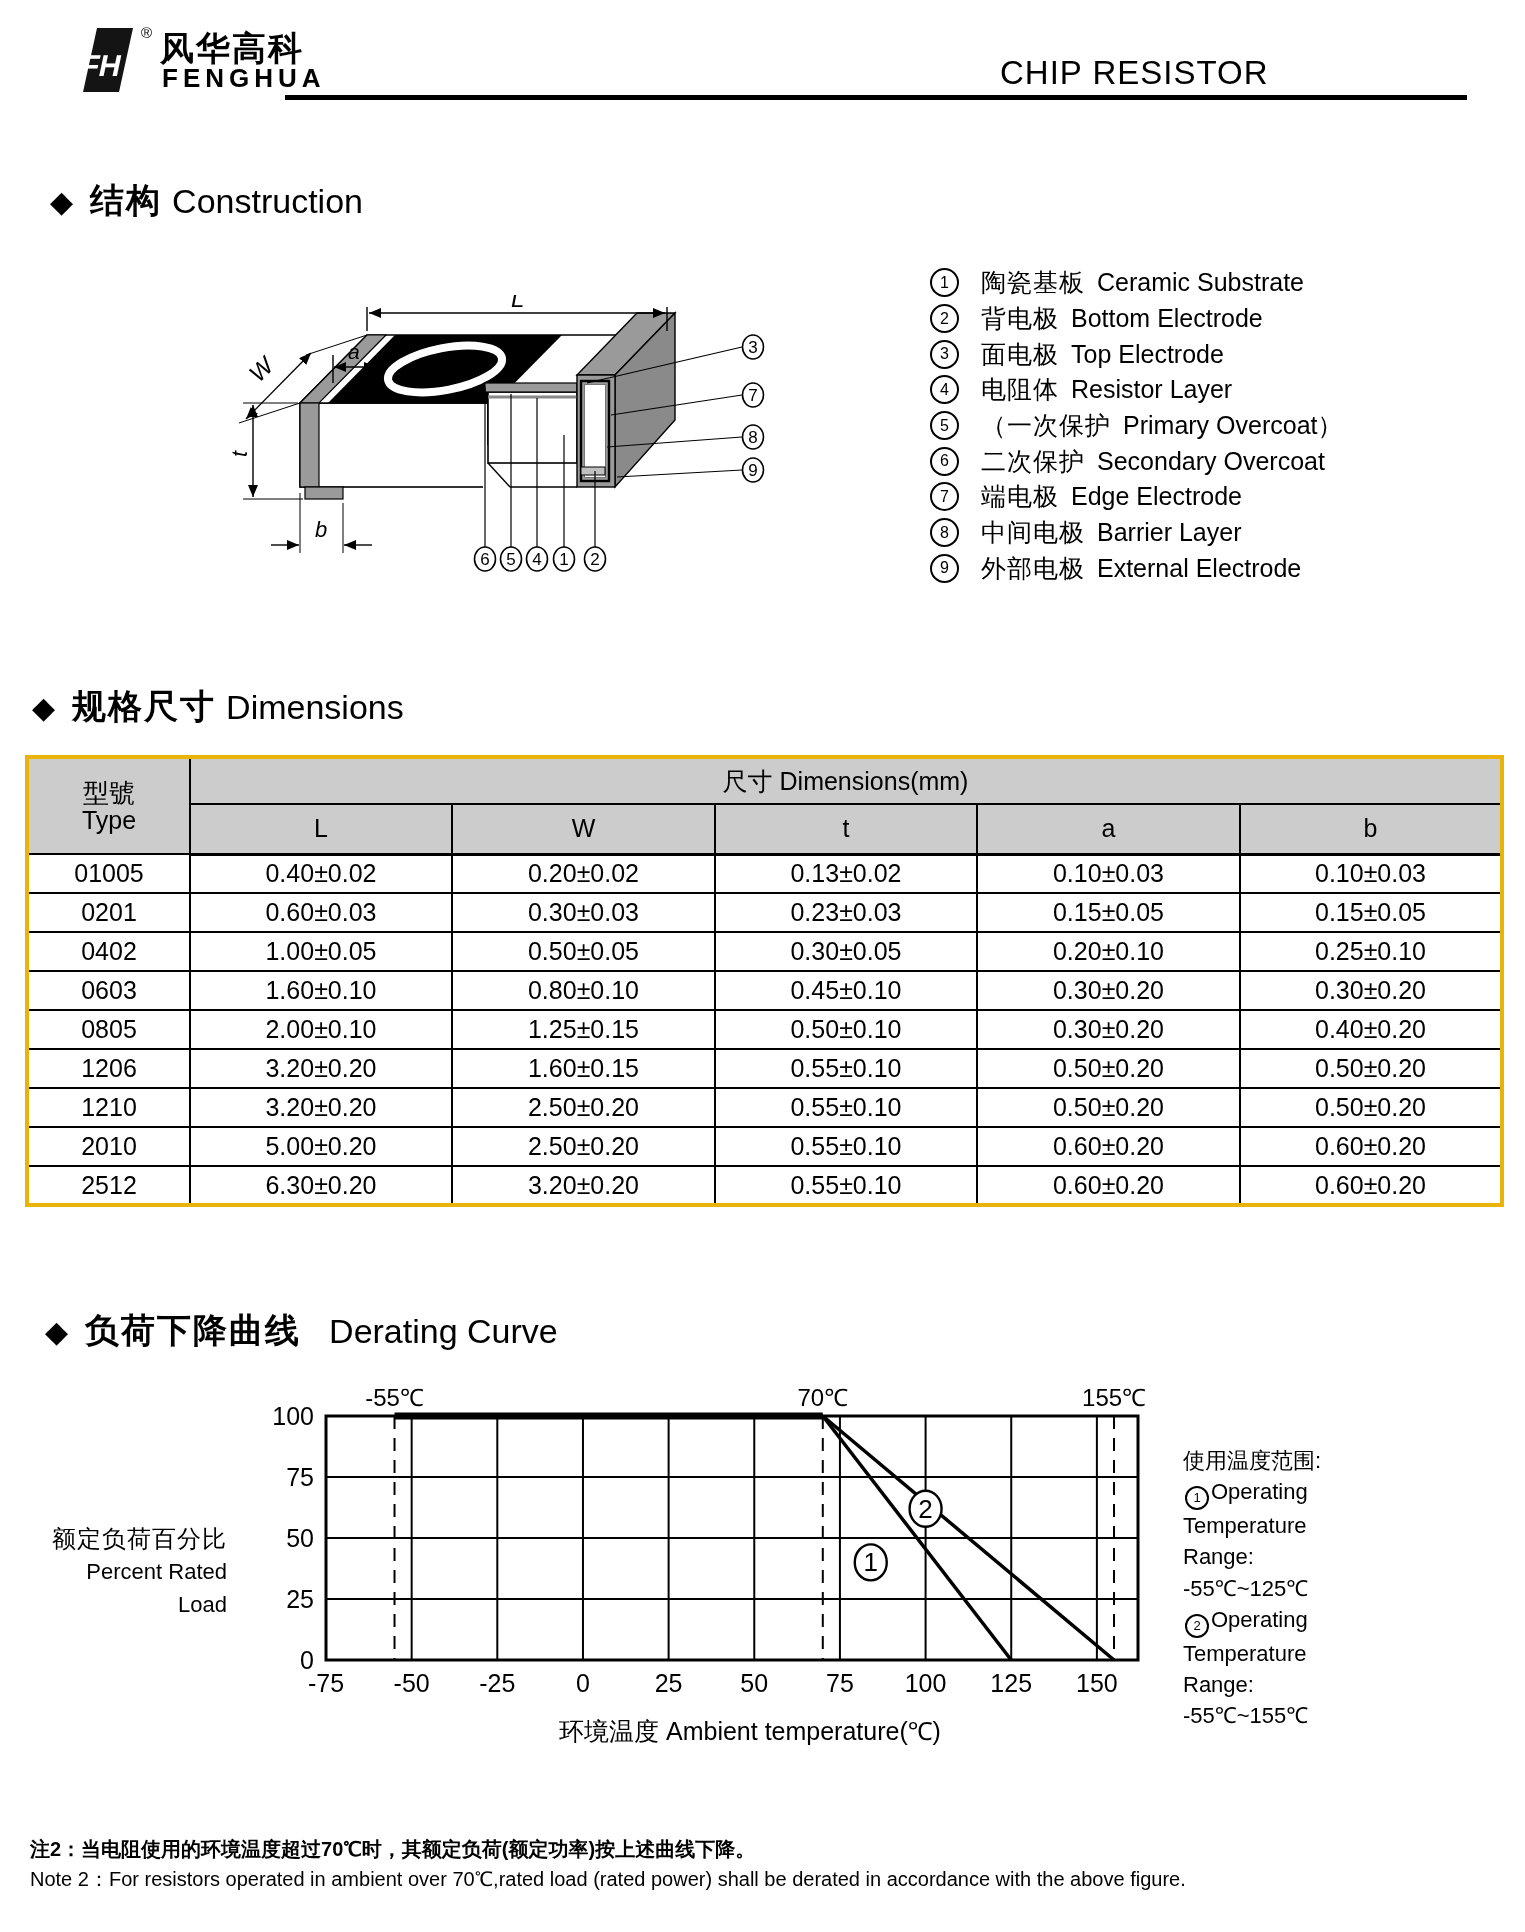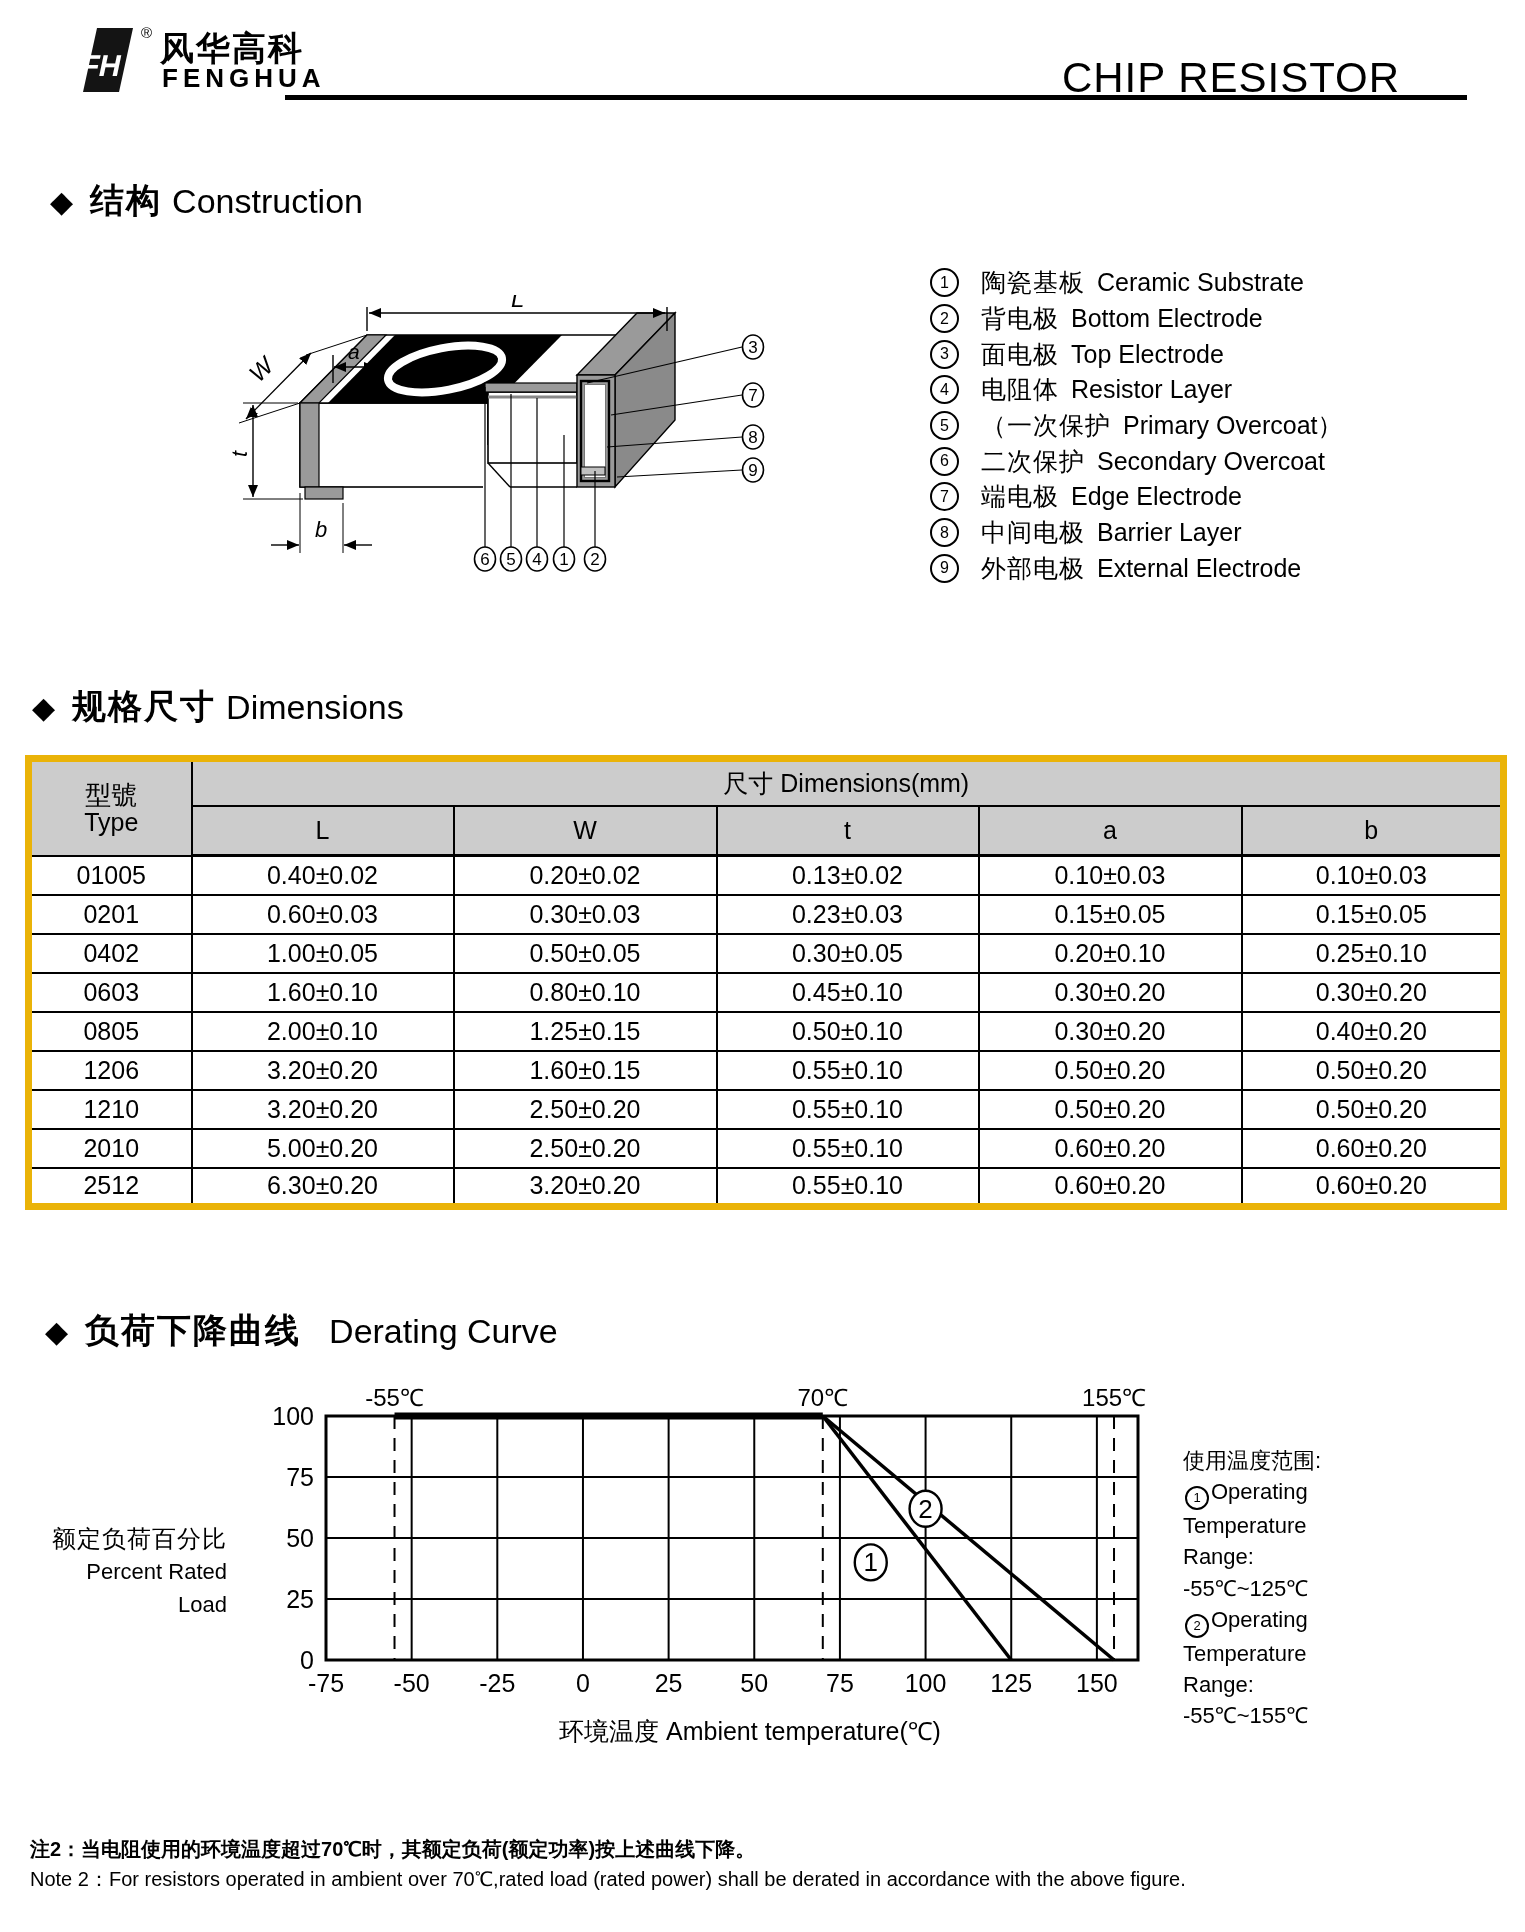--- a/index.html
+++ b/index.html
@@ -5,21 +5,21 @@
   html,body{margin:0;padding:0;background:#e8e8e8;}
   .page{position:relative;width:1525px;height:1932px;background:#ffffff;
         font-family:"Liberation Sans",sans-serif;color:#000;overflow:hidden;margin:0 auto;}
   .abs{position:absolute;}
 
   
   .brand-cn{left:160px;top:26px;font-size:34px;font-weight:bold;letter-spacing:2px;font-family:Liberation Mono, monospace;}
   .brand-en{left:162px;top:63px;font-size:26px;font-weight:600;letter-spacing:5px;}
   .reg-mark{left:141px;top:24px;font-size:15px;}
   .head-rule{left:285px;top:95px;width:1182px;height:5px;background:#000;}
-  .doc-title{left:1000px;top:54px;width:462px;font-size:42px;text-align:center;letter-spacing:1px;}
+  .doc-title{left:1000px;top:54px;width:462px;font-size:33px;text-align:left;letter-spacing:1px;}
 
   
   .sec-title{display:flex;align-items:center;white-space:nowrap;}
   .sec-bullet{font-size:30px;margin-right:17px;}
   .sec-cn{font-size:34px;font-weight:bold;letter-spacing:2px;margin-right:10px;}
   .sec-en{font-size:34px;}
   #sec-construction{left:50px;top:178px;}
   #sec-dimensions{left:32px;top:684px;}
   #sec-derating{left:45px;top:1308px;}
   #sec-derating .sec-en{margin-left:18px;}
@@ -28,21 +28,21 @@
   #construction-legend{left:930px;top:265px;}
   .legend-row{height:35.7px;display:flex;align-items:center;font-size:25px;}
   .lg-num{flex:0 0 auto;width:25px;height:25px;border:2px solid #000;border-radius:50%;
           display:inline-flex;align-items:center;justify-content:center;
           font-size:16px;margin-right:22px;}
   .lg-cn{font-weight:500;letter-spacing:1px;margin-right:12px;}
 
   
   #dim-table-wrap{left:25px;top:755px;width:1475px;}
   table.dims{border-collapse:collapse;table-layout:fixed;width:1475px;
-             border:7px solid #eab308;font-size:25px;text-align:center;}
+             border:4px solid #eab308;font-size:25px;text-align:center;}
   table.dims th,table.dims td{border:2px solid #000;padding:0;}
   table.dims thead th{background:#cccccc;font-weight:normal;}
   table.dims thead tr:last-child th{border-bottom:3px solid #000;}
   tr.hrow1{height:47px;} tr.hrow2{height:50px;} tr.drow{height:39px;}
   .corner-cn{font-size:26px;font-weight:500;line-height:28px;}
   .corner-en{font-size:25px;line-height:26px;}
 
   
   #y-axis-label{left:42px;top:1522px;width:185px;text-align:right;line-height:33px;}
   #y-axis-label .yl-cn{font-size:24px;letter-spacing:1px;}

